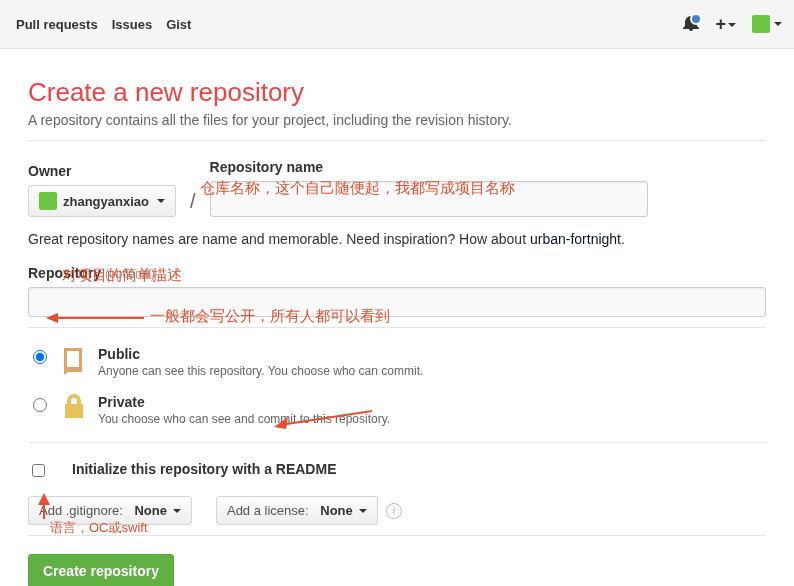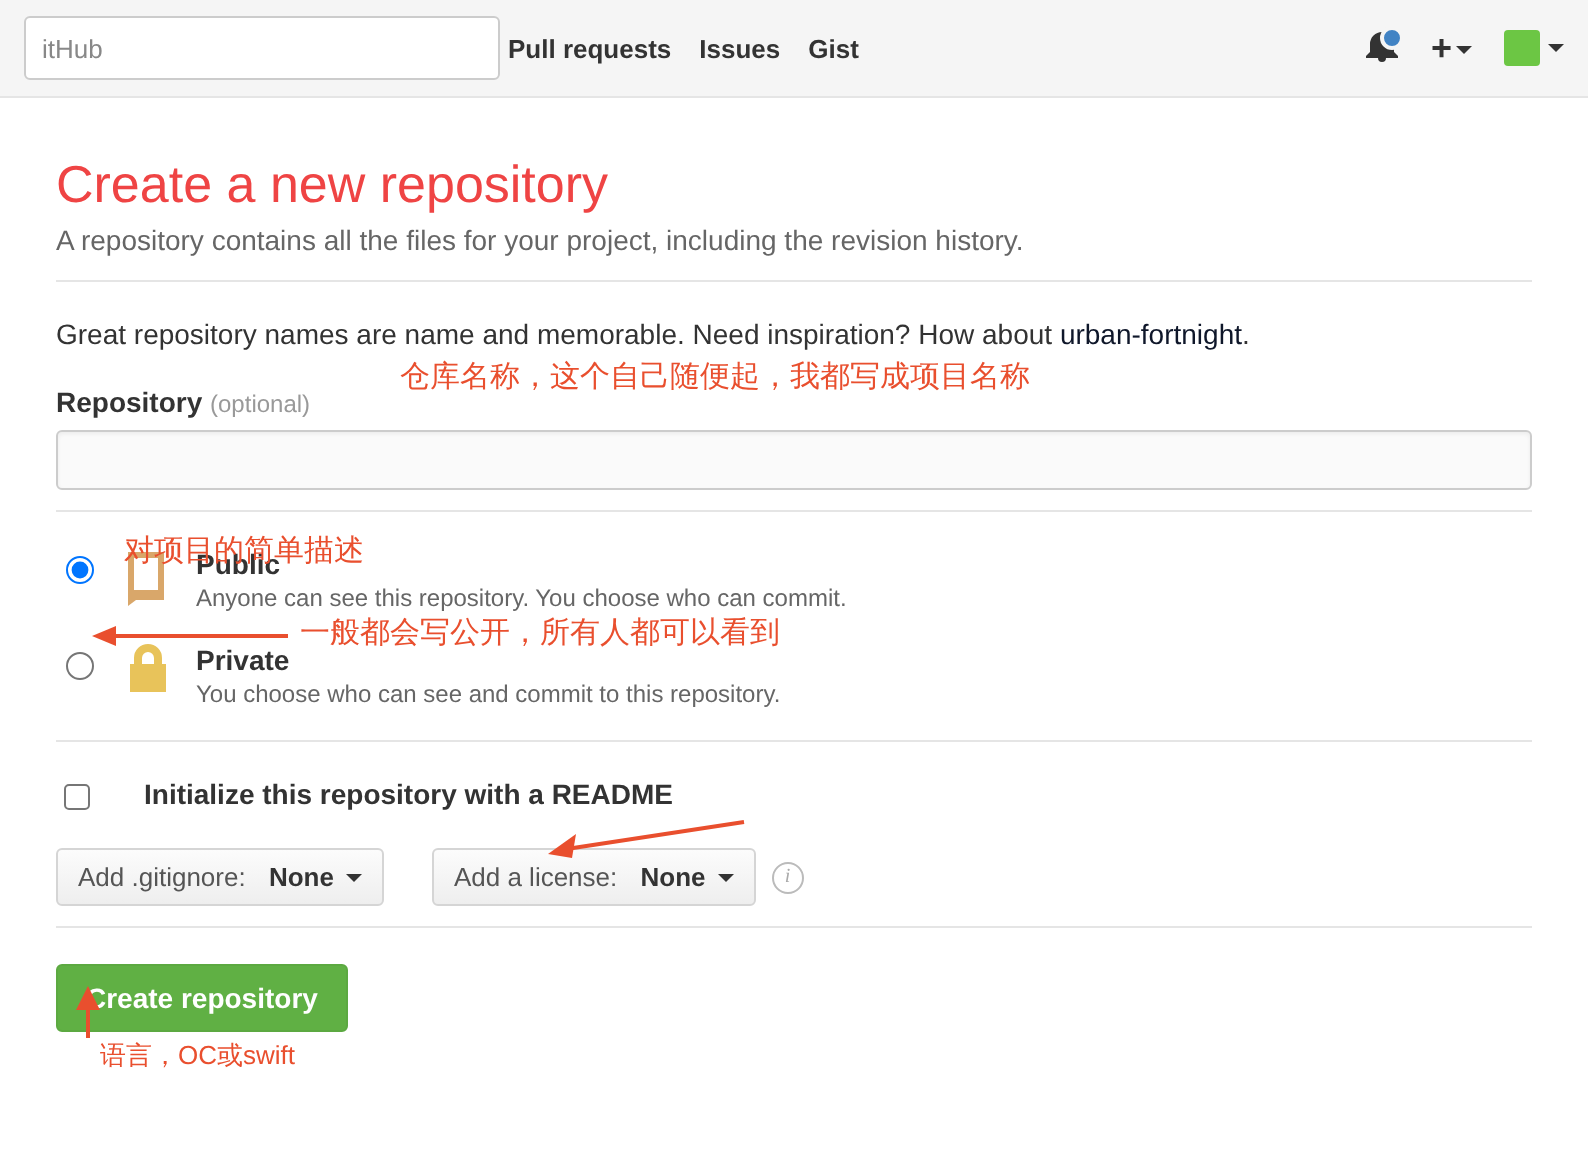--- a/index.html
+++ b/index.html
@@ -226,21 +226,20 @@
     color: #e94f2e;
     font-size: 15px;
     pointer-events: none;
     white-space: nowrap;
   }
 </style>
 </head>
 <body>
 
 <div class="topbar">
-  <input class="search-input" value="itHub" style="">
   <div class="top-links">
     <span>Pull requests</span>
     <span>Issues</span>
     <span>Gist</span>
   </div>
   <div class="top-right">
     <div class="bell-wrap">
       <svg width="16" height="16" viewBox="0 0 16 16" fill="#333">
           <path d="M8 16a2 2 0 0 0 2-2H6a2 2 0 0 0 2 2zm6-5V7a6 6 0 1 0-12 0v4l-2 2v1h16v-1l-2-2z"></path>
         </svg>
@@ -253,20 +252,35 @@
     </div>
   </div>
 </div>
 
 <div class="main">
 
   <h1>Create a new repository</h1>
   <div class="subtitle">A repository contains all the files for your project, including the revision history.</div>
   <hr class="sep">
 
+  <div class="form-row">
+    <div>
+      <span class="form-label">Owner</span>
+      <span class="owner-btn">
+        <span class="owner-avatar"></span>
+        <span>zhangyanxiao</span>
+        <span class="caret-down"></span>
+      </span>
+    </div>
+    <div class="slash">/</div>
+    <div style="flex:1;">
+      <span class="form-label">Repository name</span>
+      <input class="repo-name-input" style="">
+    </div>
+  </div>
 
   <div class="hint-line">
     <span>Great repository names are name and memorable. Need inspiration? How about </span><a href="#">urban-fortnight</a><span>.</span>
   </div>
 
   <div>
     <span class="form-label">
       <span>Repository</span> <span class="optional">(optional)</span>
     </span>
     <input class="desc-input" style="">

